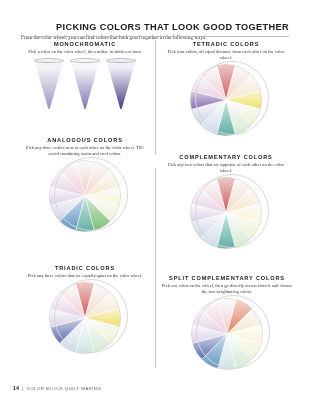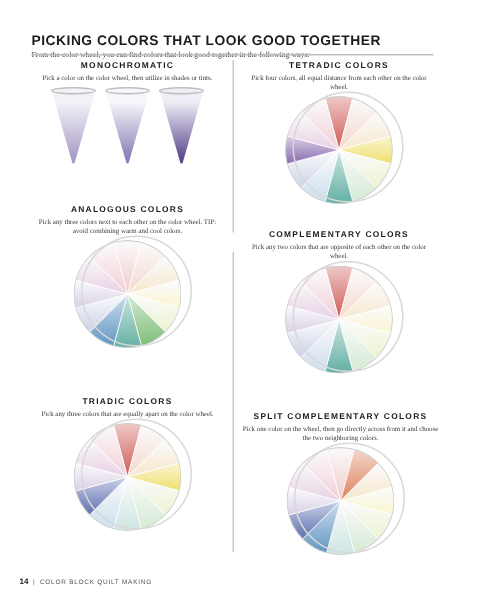--- a/index.html
+++ b/index.html
@@ -21,20 +21,21 @@
     position:absolute;left:21px;top:22px;width:268px;
   }
   .page-title{
     font-family:"Liberation Sans", sans-serif;
     font-weight:bold;
     font-size:9.2px;
     letter-spacing:0.35px;
     color:#1b1b1b;
     margin:0 0 2px 0;
     white-space:nowrap;
+    text-align:right;
   }
   .page-sub{
     font-family:"Liberation Serif", serif;
     font-size:5.1px;
     letter-spacing:0.05px;
     color:#333;
     margin:0;
     white-space:nowrap;
   }
   .rule{

